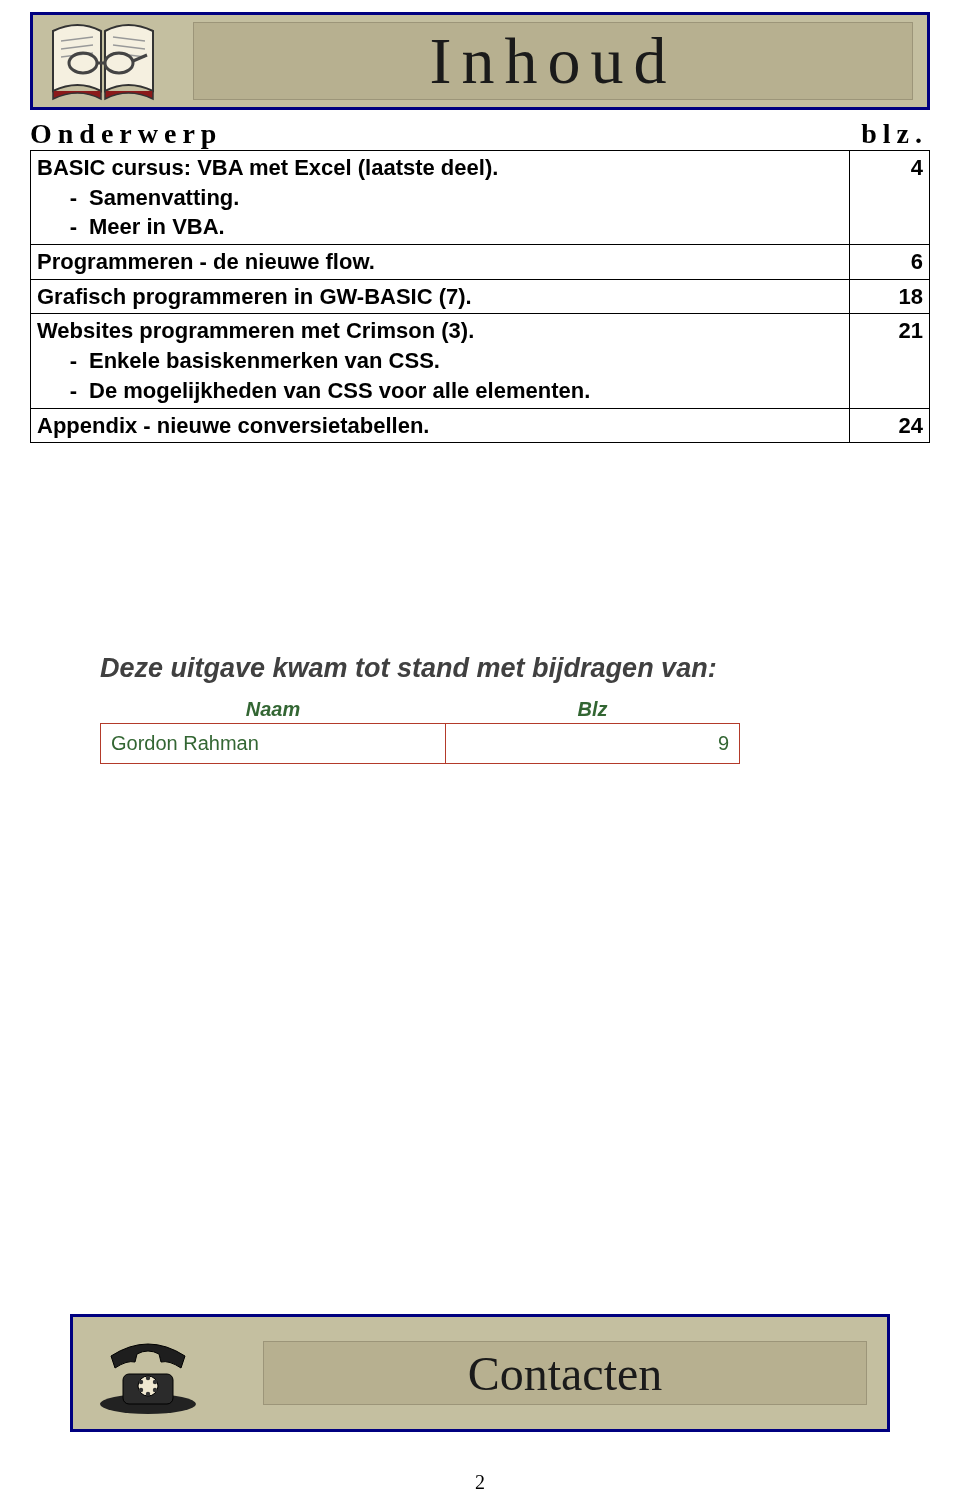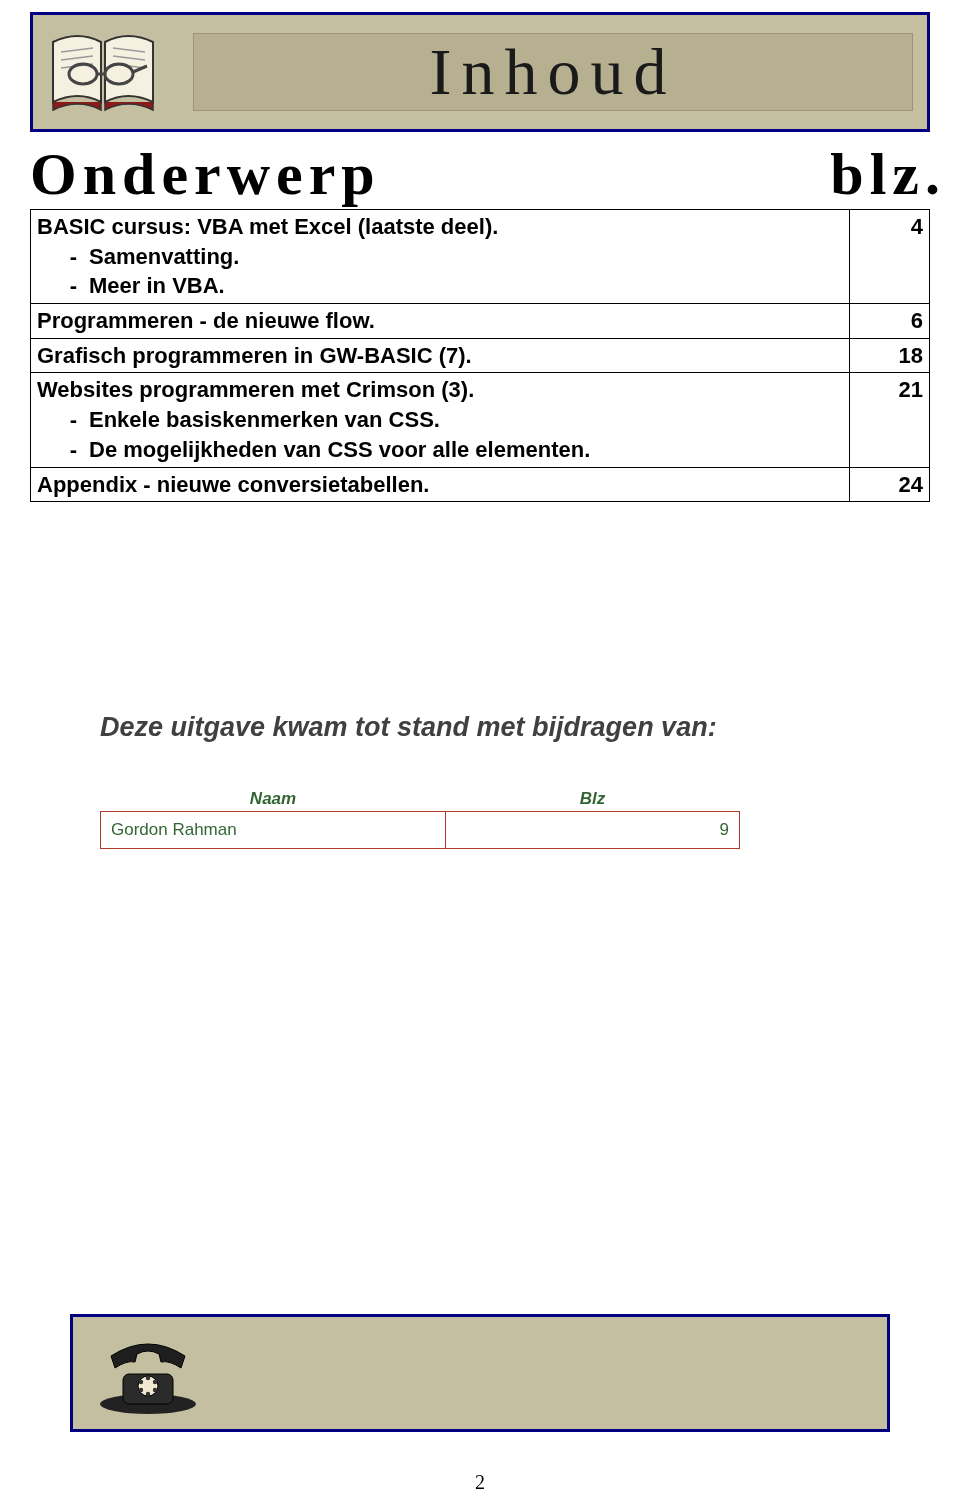--- a/index.html
+++ b/index.html
@@ -11,21 +11,21 @@
     position: relative;
   }
   .banner {
     margin: 12px 30px 8px 30px;
     border: 3px solid #000080;
     background: #c4bfa0;
     padding: 10px 14px 10px 10px;
     display: flex;
     align-items: center;
     gap: 30px;
-    height: 120px;
+    height: 98px;
   }
   .book-icon {
     width: 120px;
     height: 100px;
     flex-shrink: 0;
   }
   .banner-title-box {
     flex: 1;
     background: #b7b090;
     border: 1px solid #9c9579;
@@ -36,23 +36,23 @@
   }
   .banner-title {
     font-family: Georgia, 'Times New Roman', serif;
     font-size: 66px;
     letter-spacing: 10px;
     color: #1a1a1a;
   }
   .toc-header {
     display: flex;
     justify-content: space-between;
-    margin: 4px 14px 0 30px;
+    margin: 4px 32px 0 30px;
     font-family: Georgia, 'Times New Roman', serif;
-    font-size: 60px;
+    font-size: 28px;
     letter-spacing: 6px;
     font-weight: bold;
   }
   .toc-table {
     margin: 0 30px;
     border-collapse: collapse;
     width: calc(100% - 60px);
     font-size: 22px;
     font-weight: bold;
     line-height: 1.35;
@@ -77,24 +77,24 @@
     margin: 210px 100px 0 100px;
   }
   .credits-title {
     color: #404040;
     font-family: Verdana, sans-serif;
     font-size: 27px;
     font-style: italic;
     font-weight: bold;
   }
   .contrib-table {
-    margin-top: 44px;
+    margin-top: 12px;
     border-collapse: collapse;
     width: 640px;
-    font-size: 17px;
+    font-size: 20px;
   }
   .contrib-table th {
     font-family: Verdana, sans-serif;
     color: #336633;
     font-style: italic;
     font-weight: bold;
     padding: 2px 6px;
   }
   .contrib-table th.name { text-align: center; width: 54%; }
   .contrib-table th.blz  { text-align: center; }
@@ -235,15 +235,18 @@
     <rect x="30" y="46" width="50" height="30" rx="6" fill="#2b2b2b" stroke="#000"></rect>
     <circle cx="55" cy="58" r="10" fill="#f0e8d0" stroke="#000"></circle>
     <circle cx="55" cy="50" r="2.2" fill="#333"></circle>
     <circle cx="62" cy="54" r="2.2" fill="#333"></circle>
     <circle cx="62" cy="62" r="2.2" fill="#333"></circle>
     <circle cx="55" cy="66" r="2.2" fill="#333"></circle>
     <circle cx="48" cy="62" r="2.2" fill="#333"></circle>
     <circle cx="48" cy="54" r="2.2" fill="#333"></circle>
     <path d="M18 28 Q55 4 92 28 L88 40 Q76 32 68 34 L66 26 Q55 20 44 26 L42 34 Q34 32 22 40 Z" fill="#1e1e1e" stroke="#000"></path>
   </svg>
+  <div class="bottom-title-box">
+    <span class="bottom-title">Contacten</span>
+  </div>
 </div>
 
 <div class="page-num">2</div>
 
 </body></html>

